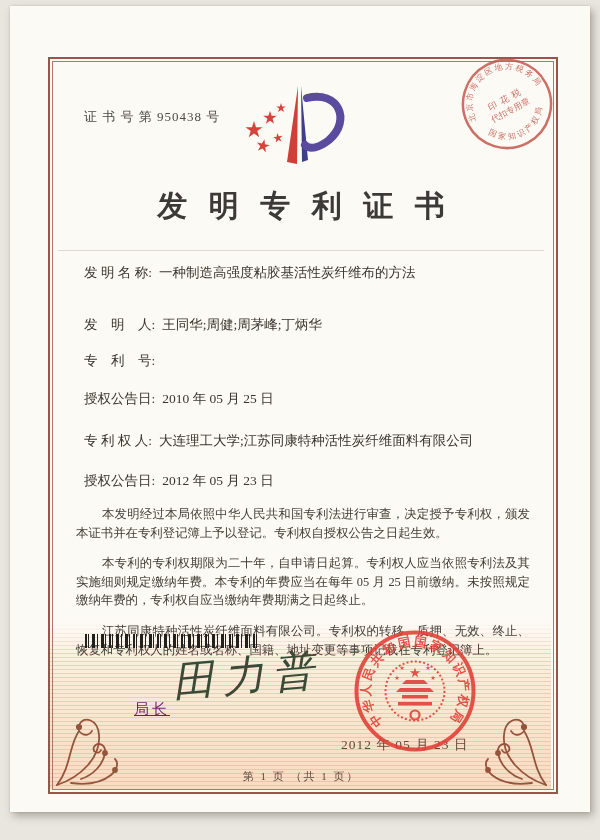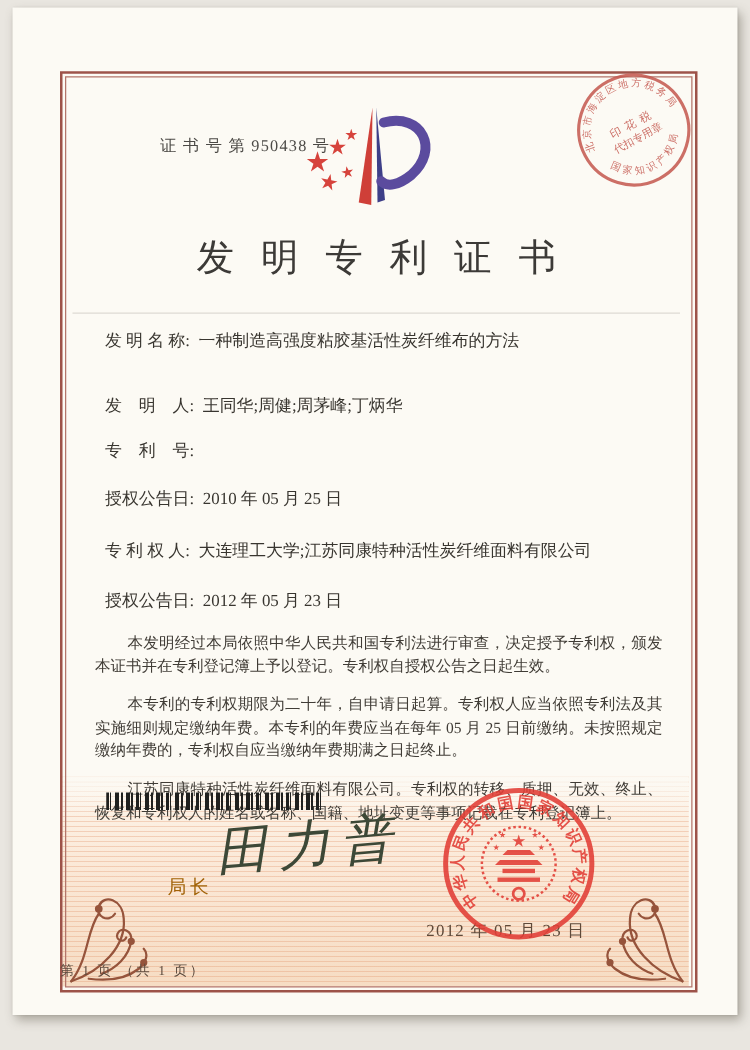--- a/index.html
+++ b/index.html
@@ -12,45 +12,45 @@
         background:linear-gradient(180deg,#fdf6ec 0%,#fbe9d8 40%,#f6dcc3 100%);}
   .band::after{content:"";position:absolute;inset:0;
         background:repeating-linear-gradient(180deg,rgba(224,142,100,.32) 0 1px,transparent 1px 4px);}
   .band-fade{position:absolute;left:50px;top:621px;width:501px;height:32px;
         background:linear-gradient(180deg,#fcfaf4 0%,rgba(252,250,244,0) 100%);z-index:2;}
   
   .frame{position:absolute;left:48px;top:57px;width:506px;height:733px;
          border:2px solid #9d5349;z-index:3;pointer-events:none;}
   .frame-inner{position:absolute;inset:2px;border:1px solid #b3756a;}
   .cert-no{position:absolute;left:84px;top:108px;font-size:13px;color:#4c4a46;
-           white-space:pre;letter-spacing:1px;z-index:4;margin-left:44px;}
+           white-space:pre;letter-spacing:1px;z-index:4;}
   .logo{position:absolute;left:232px;top:82px;z-index:4;}
   .title{position:absolute;left:48px;top:186px;width:506px;text-align:center;font-size:30px;
-         color:#3c3a37;letter-spacing:7px;text-indent:7px;font-weight:400;z-index:4;white-space:pre;}
+         color:#3c3a37;letter-spacing:7px;text-indent:7px;font-weight:700;z-index:4;white-space:pre;}
   .sep{position:absolute;left:58px;top:250px;width:486px;height:1px;background:rgba(60,50,45,.16);z-index:4;}
   .field-row{position:absolute;left:84px;display:flex;font-size:13.5px;color:#38352f;z-index:4;}
   .field-label{white-space:pre;}
   .field-value{white-space:pre;margin-left:7px;}
   .f0{top:264px}.f1{top:316px}.f2{top:352px}.f3{top:390px}.f4{top:432px}.f5{top:472px}
   .body-text{position:absolute;left:64px;top:493px;width:478px;font-size:12.4px;line-height:18.6px;
              color:#403c36;text-align:justify;z-index:4;}
   .body-text p{margin:12px;text-indent:2.1em;}
   .barcode{position:absolute;left:85px;top:634px;width:172px;height:14px;z-index:4;
            background:repeating-linear-gradient(90deg,
              #20201e 0 2px,transparent 2px 3px,#20201e 3px 4px,transparent 4px 7px,
              #20201e 7px 10px,transparent 10px 12px,#20201e 12px 13px,transparent 13px 16px,
              #20201e 16px 19px,transparent 19px 20px,#20201e 20px 21px,transparent 21px 24px);}
-  .director{position:absolute;left:134px;top:700px;font-size:15px;color:#a16207;
-            letter-spacing:3px;z-index:4;}
+  .director{position:absolute;left:134px;top:700px;font-size:15px;color:#701a75;
+            letter-spacing:3px;z-index:4;text-decoration:underline;}
   .signature{position:absolute;left:172px;top:648px;font-size:42px;color:#3d4837;z-index:4;
              letter-spacing:8px;font-style:italic;transform:rotate(-5deg);white-space:pre;}
   .seal{position:absolute;left:353px;top:629px;z-index:6;opacity:.88;}
   .issue-date{position:absolute;left:341px;top:736px;font-size:13.5px;color:#5f4a3a;
               letter-spacing:1px;white-space:pre;z-index:5;}
-  .footer{position:absolute;left:48px;top:769px;width:506px;text-align:left;font-size:11px;
+  .footer{position:absolute;left:48px;top:769px;width:506px;text-align:center;font-size:11px;
           color:#5d4b3e;letter-spacing:2px;white-space:pre;z-index:4;}
   .tax-stamp{position:absolute;left:459px;top:56px;transform:rotate(-28deg);opacity:.85;z-index:5;}
   .orn{position:absolute;z-index:3;}
   .orn-right{left:462px;top:657px;}
   .orn-left{left:51px;top:657px;transform:scaleX(-1);}
   svg text{font-family:"Liberation Serif","DejaVu Serif",serif;}
 </style>
 </head>
 <body>
 

